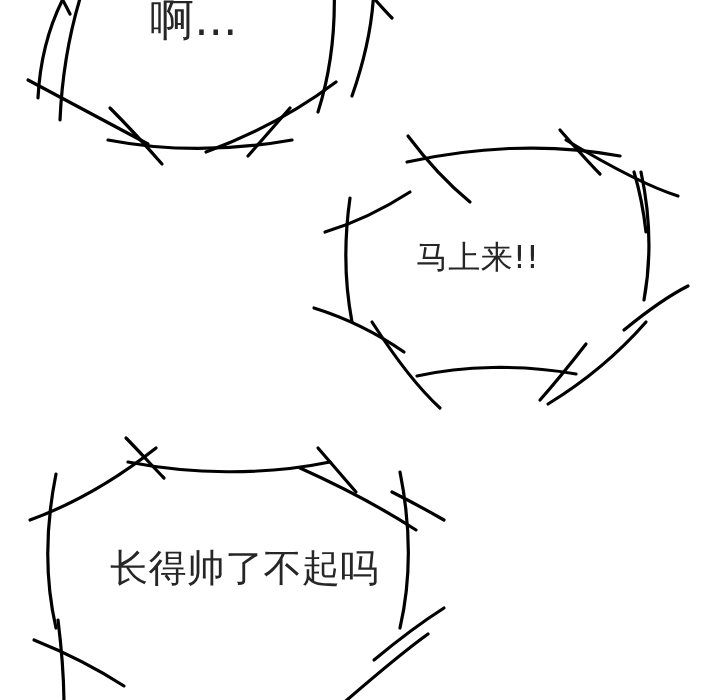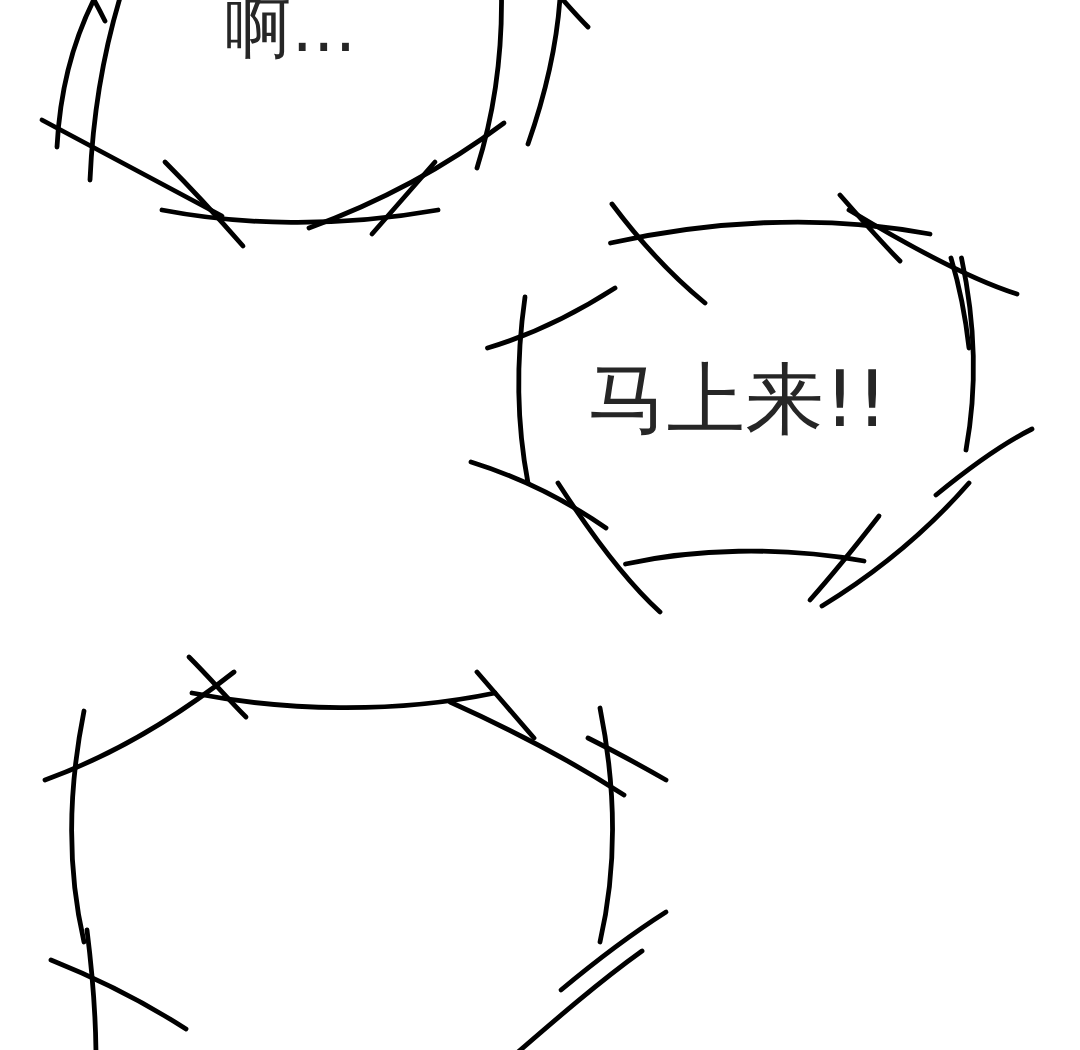--- a/index.html
+++ b/index.html
@@ -39,23 +39,23 @@
     letter-spacing: 0.01em;
     line-height: 1.0;
     user-select: none;
   }
   #text-bubble-1 {
     left: 150px;
     top: -2px;
     font-size: 44px;
   }
   #text-bubble-2 {
-    left: 392px;
+    left: 416px;
     top: 241px;
-    font-size: 52px;
+    font-size: 32px;
   }
   #text-bubble-3 {
     left: 110px;
     top: 549px;
     font-size: 38px;
   }
 </style>
 </head>
 <body>
 
@@ -144,14 +144,15 @@
       <path class="bubble-stroke" d="M 374 660 C 398 640 422 622 444 608"></path>
 
       <path class="bubble-stroke" d="M 340 706 C 370 680 400 654 428 634"></path>
     </g>
   </svg>
 
   <div class="bubble-text" id="text-bubble-1">啊...</div>
 
   <div class="bubble-text" id="text-bubble-2">马上来!!</div>
 
+  <div class="bubble-text" id="text-bubble-3">长得帅了不起吗</div>
 
 </div>
 
 </body></html>

